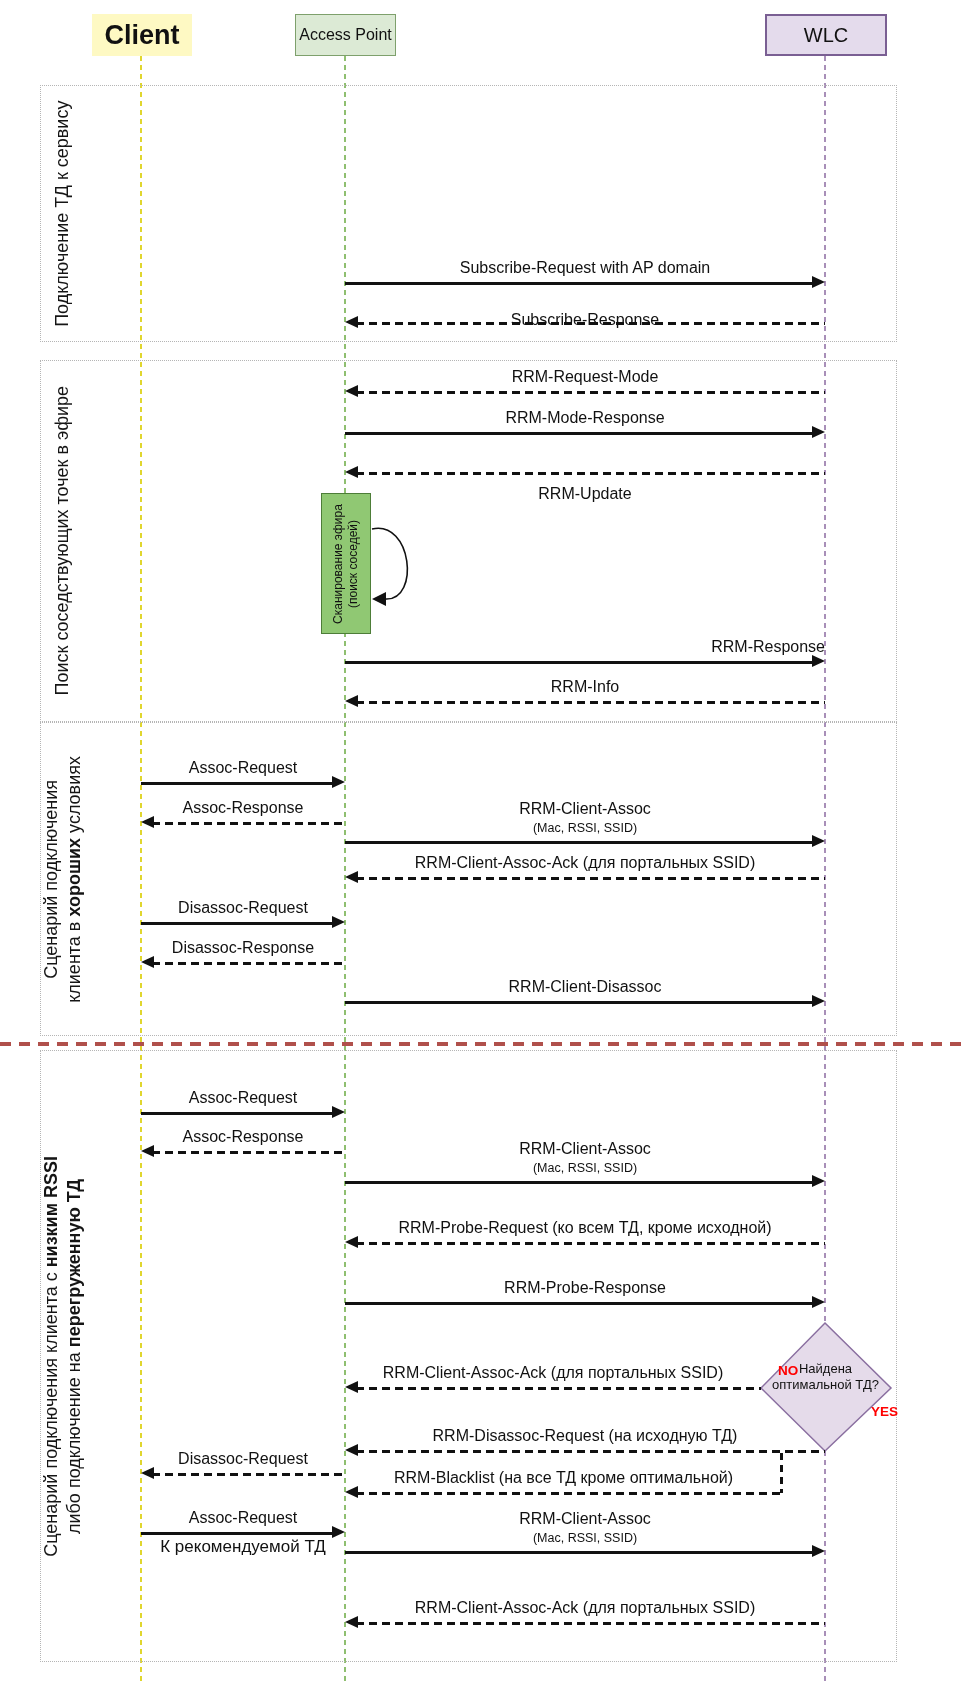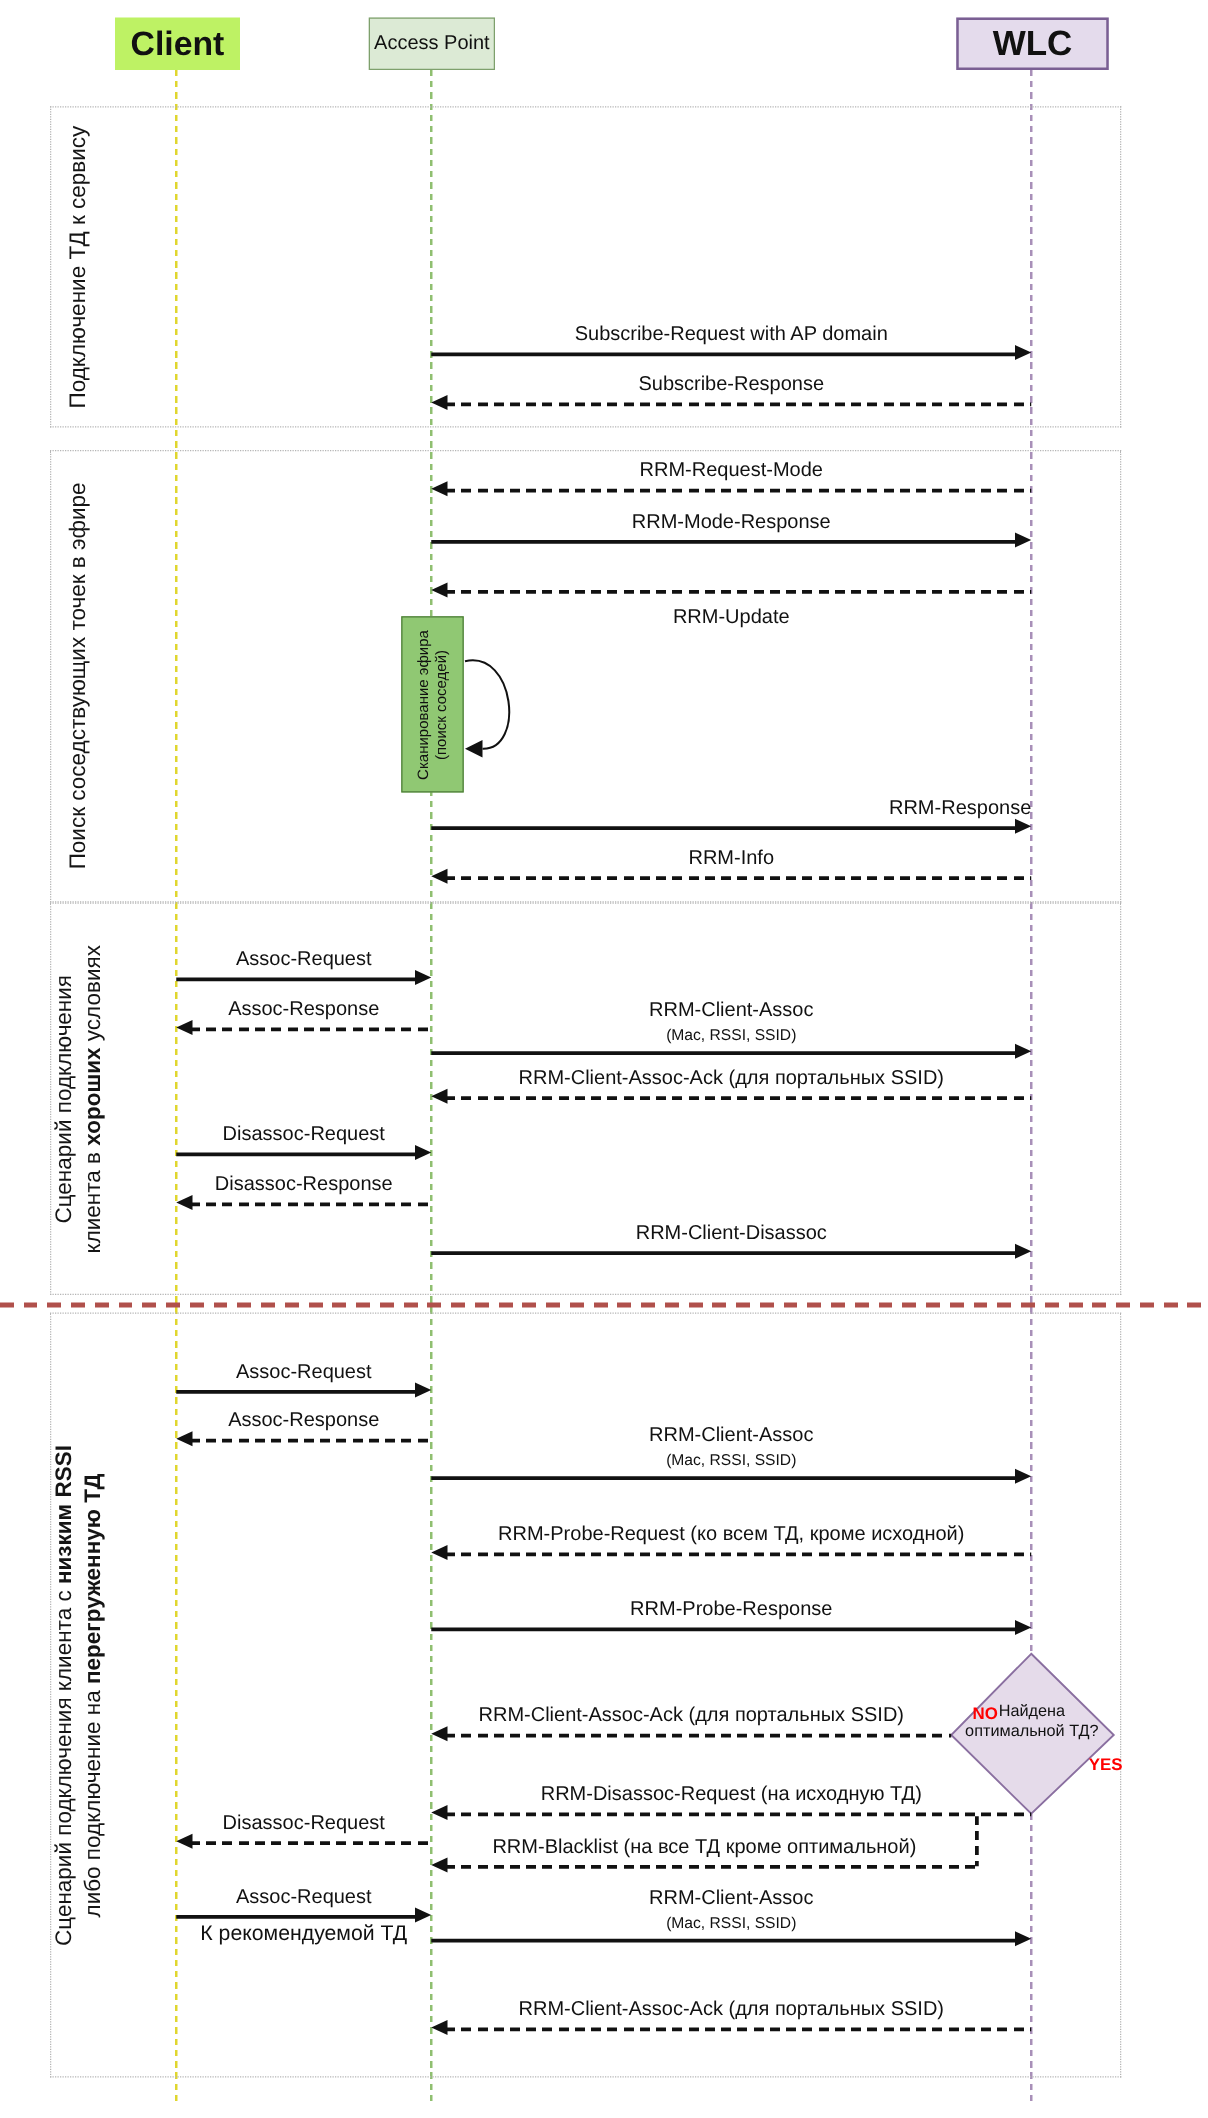--- a/index.html
+++ b/index.html
@@ -5,23 +5,23 @@
   html,body{margin:0;padding:0;background:#fff;}
   #canvas{position:relative;width:966px;height:1694px;background:#fff;overflow:hidden;
           font-family:"Liberation Sans",sans-serif;color:#111;}
   
   .lifeline{position:absolute;width:2px;top:56px;height:1628px;}
   .ll-client{left:140px;background:repeating-linear-gradient(180deg,#e0d62e 0 5px,transparent 5px 9px);}
   .ll-ap{left:344px;background:repeating-linear-gradient(180deg,#8fbf70 0 5px,transparent 5px 9px);}
   .ll-wlc{left:824px;background:repeating-linear-gradient(180deg,#a88fb8 0 5px,transparent 5px 9px);}
   
   .actor{position:absolute;top:14px;height:42px;display:flex;align-items:center;justify-content:center;box-sizing:border-box;}
-  .actor-client{left:92px;width:100px;background:#bef264;font-size:27px;font-weight:bold;}
+  .actor-client{left:92px;width:100px;background:#fef9c3;font-size:27px;font-weight:bold;}
   .actor-ap{left:295px;width:101px;background:#dcead5;border:1px solid #7ea06c;font-size:16px;}
-  .actor-wlc{left:765px;width:122px;background:#e4dbec;border:2px solid #7a5f93;font-size:28px;font-weight:bold;}
+  .actor-wlc{left:765px;width:122px;background:#e4dbec;border:2px solid #7a5f93;font-size:20px;font-weight:normal;}
   
   .section{position:absolute;left:40px;width:857px;border:1px dotted #b5b5b5;box-sizing:border-box;}
   .sec1{top:85px;height:257px;}
   .sec2{top:360px;height:362px;}
   .sec3{top:722px;height:314px;}
   .sec4{top:1050px;height:612px;}
   
   .sec-label{position:absolute;left:40px;width:46px;display:flex;align-items:center;justify-content:center;overflow:visible;}
   .sec-label .rot{flex:none;transform:rotate(-90deg);text-align:center;font-size:18px;line-height:1.3;color:#151515;white-space:nowrap;}
   .sl1{top:85px;height:257px;}  .sl1 .rot{width:250px;}
@@ -118,21 +118,21 @@
   <div class="badge badge-yes">YES</div>
 
   <div class="elbow"></div>
 
   <div id="messages">
       <div class="mline solid" style="left: 345px; top: 282px; width: 469px;"></div>
       <div class="ah right" style="left: 812px; top: 276px;"></div>
       <div class="mlabel" style="left: 345px; width: 480px; top: 258px;">Subscribe-Request with AP domain</div>
       <div class="mline dashed" style="left: 356px; top: 322px; width: 469px;"></div>
       <div class="ah left" style="left: 345px; top: 316px;"></div>
-      <div class="mlabel" style="left: 345px; width: 480px; top: 298px;">Subscribe-Response</div>
+      <div class="mlabel" style="left: 345px; width: 480px; top: 310px;">Subscribe-Response</div>
       <div class="mline dashed" style="left: 356px; top: 391px; width: 469px;"></div>
       <div class="ah left" style="left: 345px; top: 385px;"></div>
       <div class="mlabel" style="left: 345px; width: 480px; top: 367px;">RRM-Request-Mode</div>
       <div class="mline solid" style="left: 345px; top: 432px; width: 469px;"></div>
       <div class="ah right" style="left: 812px; top: 426px;"></div>
       <div class="mlabel" style="left: 345px; width: 480px; top: 408px;">RRM-Mode-Response</div>
       <div class="mline dashed" style="left: 356px; top: 472px; width: 469px;"></div>
       <div class="ah left" style="left: 345px; top: 466px;"></div>
       <div class="mlabel" style="left: 345px; width: 480px; top: 448px; margin-top: 36px;">RRM-Update</div>
       <div class="mline solid" style="left: 345px; top: 661px; width: 469px;"></div>

